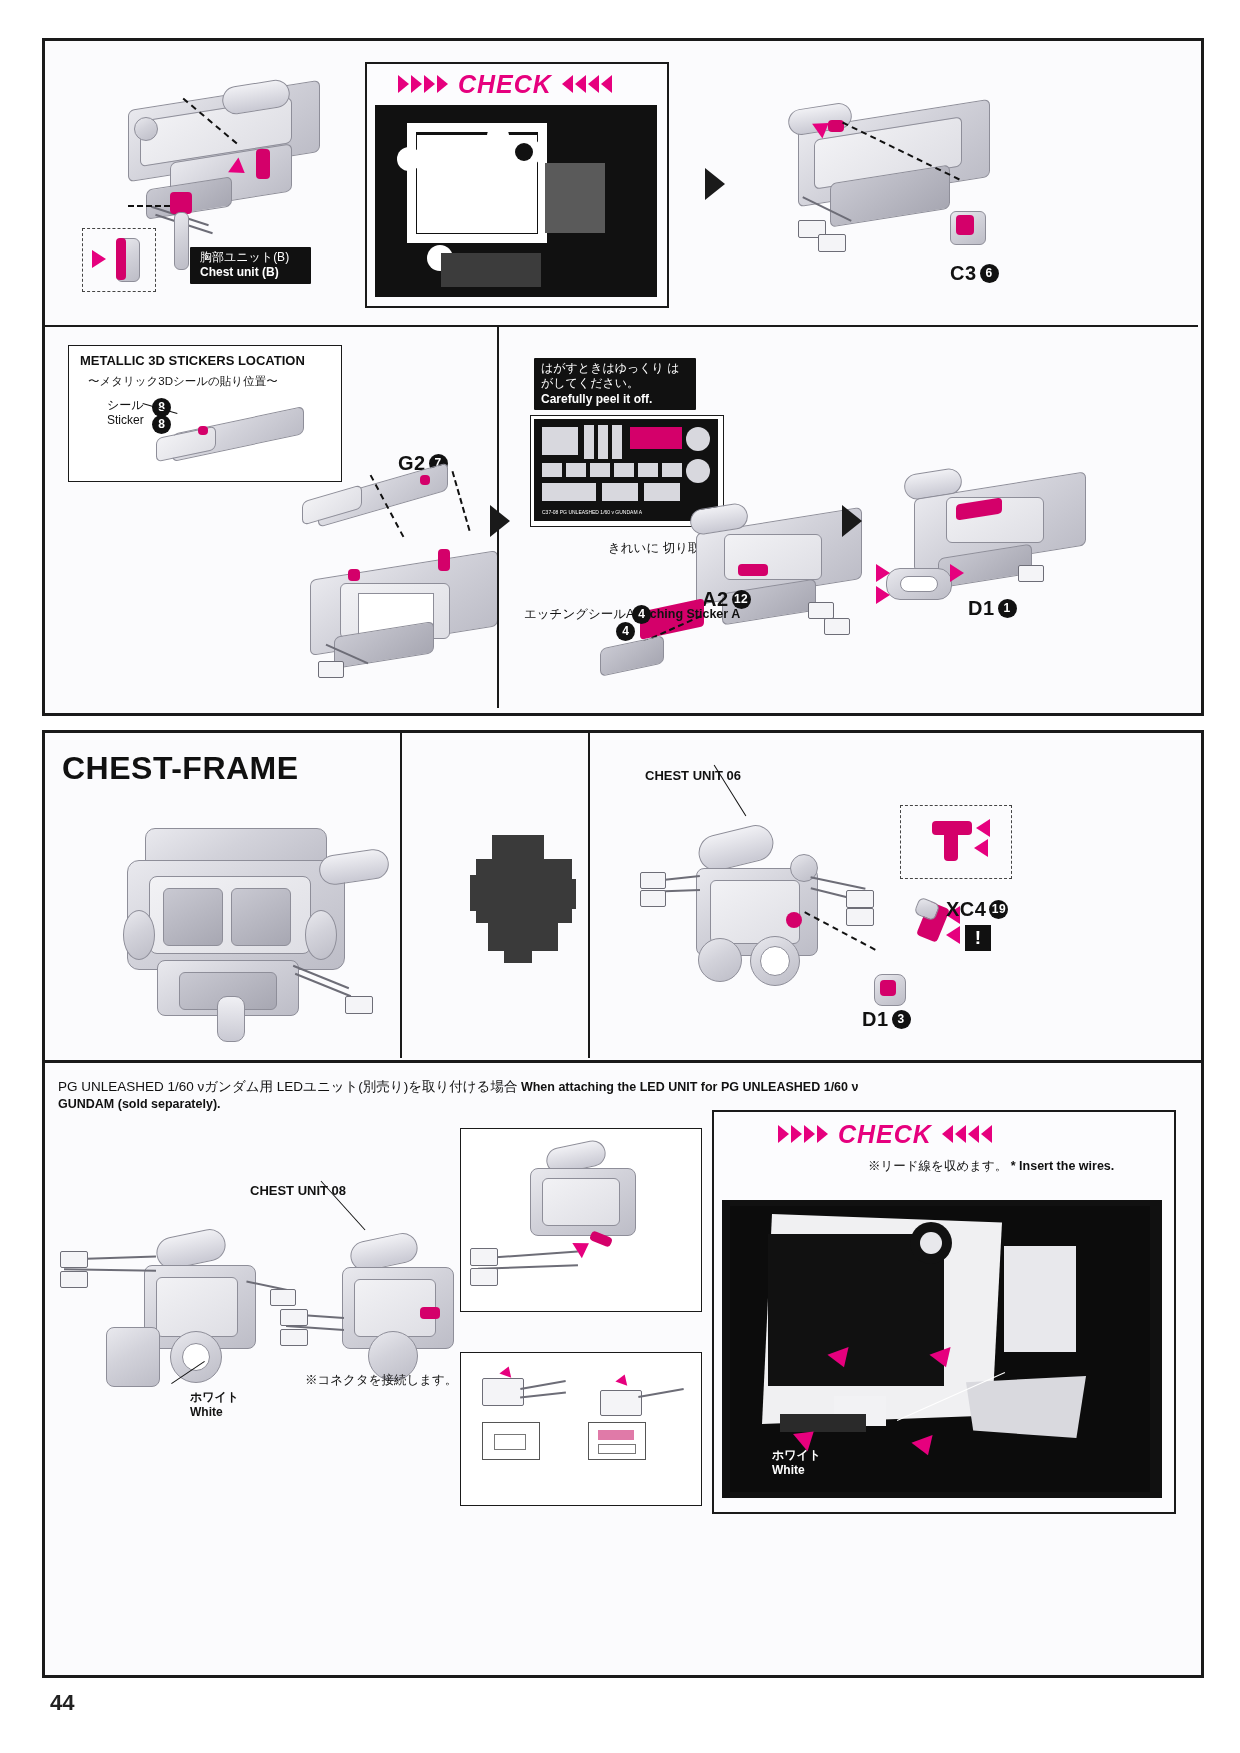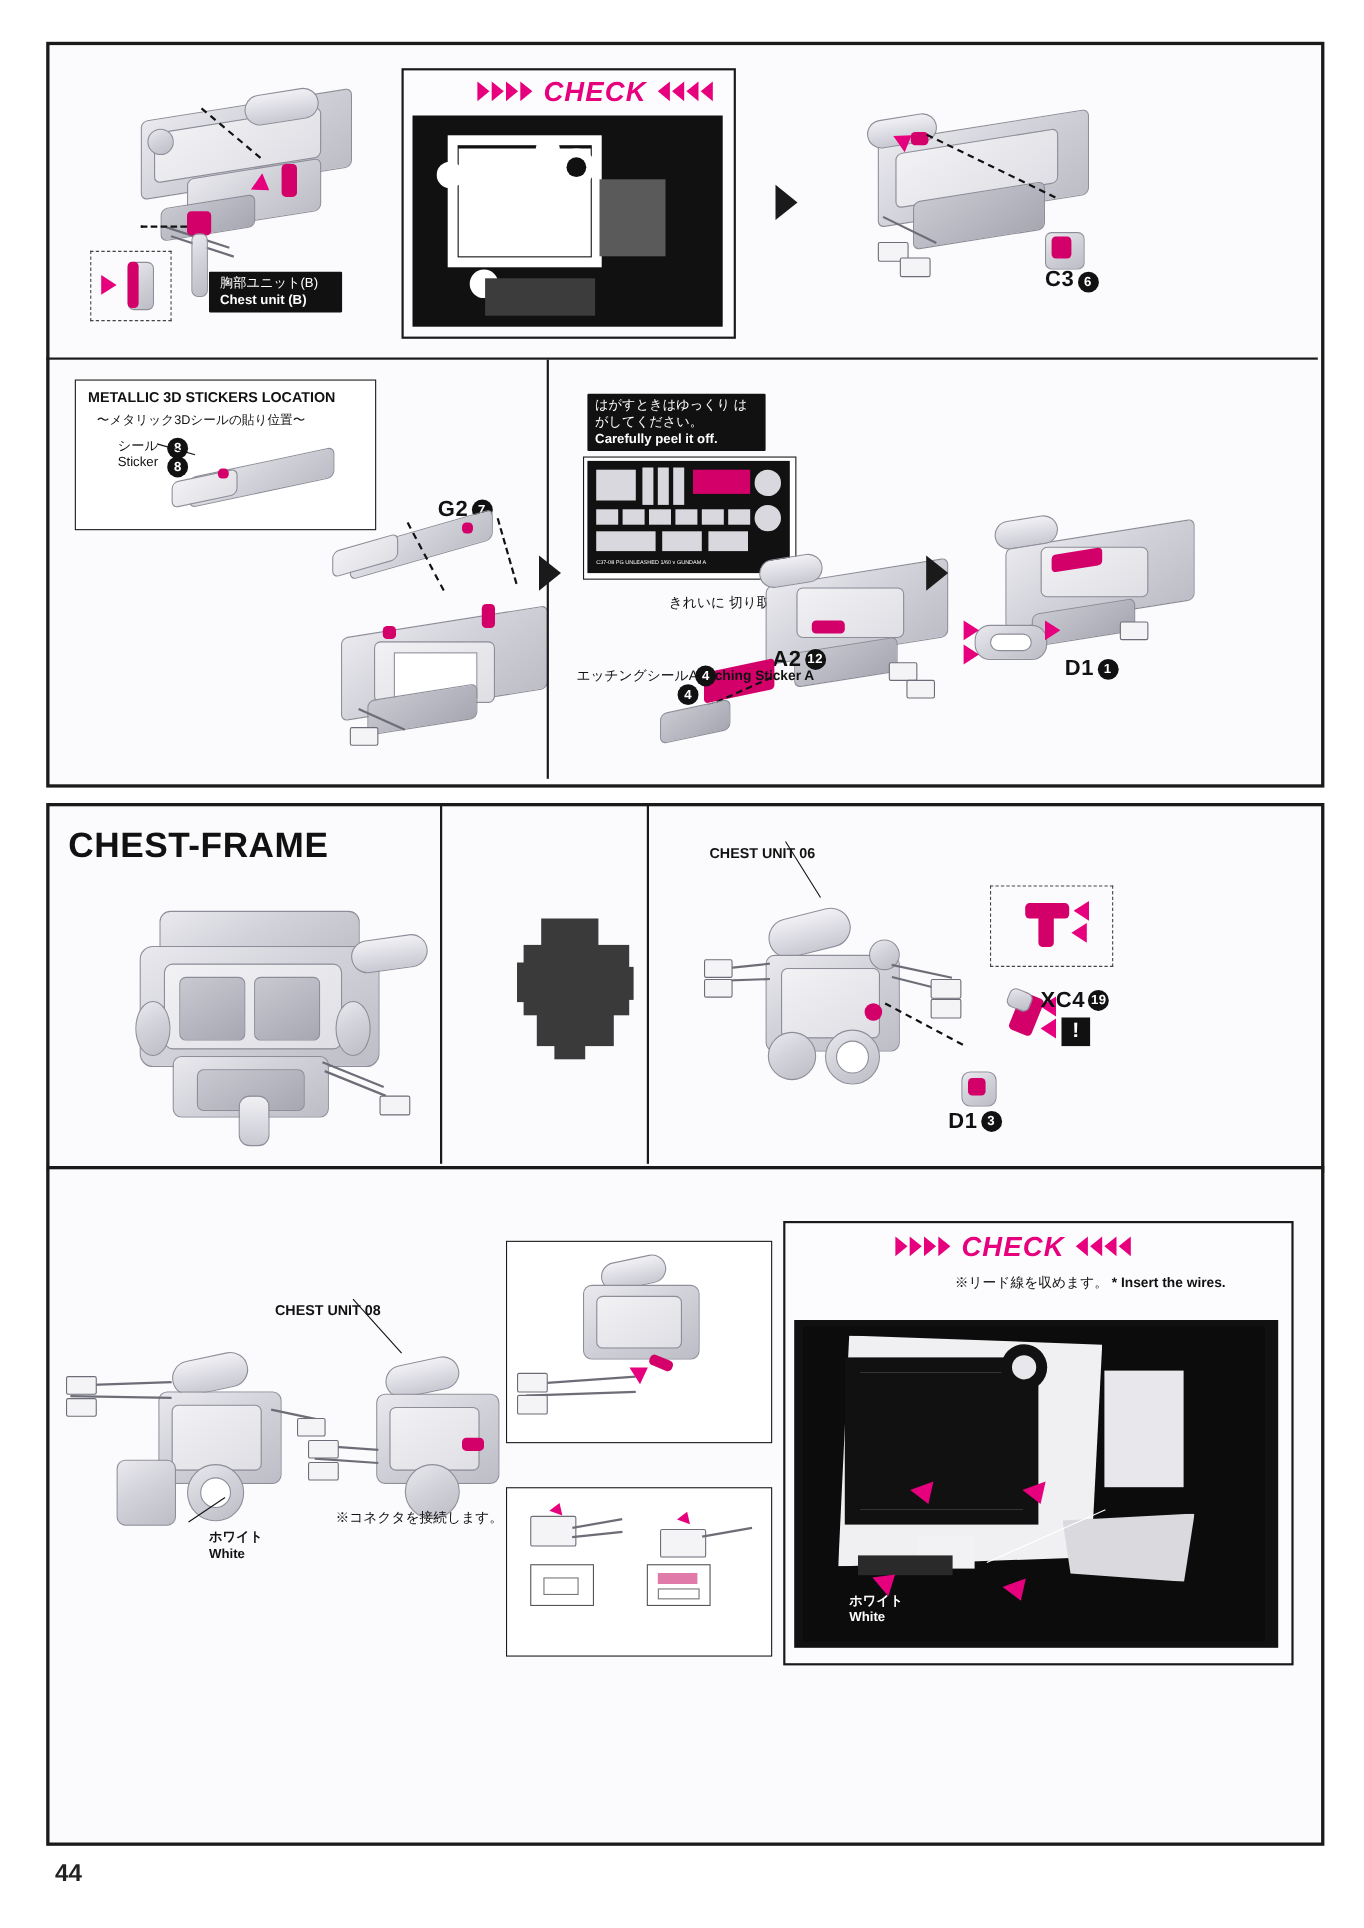--- a/index.html
+++ b/index.html
@@ -52,21 +52,20 @@
   .bangbox{
     position:absolute;width:26px;height:26px;background:#111;color:#fff;
     font-weight:bold;font-size:19px;text-align:center;line-height:26px;
   }
 
   
   .check-banner{
     position:absolute;display:flex;align-items:flex-start;gap:8px;
     color:#e6007e;font-weight:bold;font-style:italic;font-size:25px;
     letter-spacing:1px;
-    margin-left:36px;
   }
   .chev{display:inline-block;}
   .chev span{
     display:inline-block;width:0;height:0;margin-right:2px;
     border-top:9px solid transparent;border-bottom:9px solid transparent;
     border-left:11px solid #e6007e;
   }
   .chev.rev span{border-left:none;border-right:11px solid #e6007e;margin-right:0;margin-left:2px;}
 
   .section-title{
@@ -199,21 +198,21 @@
     <div class="wire" style="left:30px;top:120px;width:54px;transform:rotate(26deg);"></div>
     <div class="conn" style="left:28px;top:132px;width:26px;height:16px;"></div>
     <div class="conn" style="left:48px;top:146px;width:26px;height:16px;"></div>
   </div>
   <div class="arrow-pink" style="left:816px;top:118px;transform:rotate(-35deg);"></div>
   <div class="dash-line" style="left:836px;top:150px;width:130px;transform:rotate(26deg);"></div>
   <div class="art" style="left:946px;top:205px;width:46px;height:46px;">
     <div class="mech soft" style="left:4px;top:6px;width:34px;height:32px;"></div>
     <div class="pinkpart r" style="left:10px;top:10px;width:18px;height:20px;"></div>
   </div>
-  <div class="partcode" style="left:950px;top:243px;align-items:flex-end;">
+  <div class="partcode" style="left:950px;top:262px;">
     <span>C3</span>
     <span class="circnum">6</span>
   </div>
 
   <div class="thin-box" style="left:68px;top:345px;width:272px;height:135px;"></div>
   <div class="heading-sm" style="left:80px;top:353px;">METALLIC 3D STICKERS LOCATION</div>
   <div class="heading-xs" style="left:88px;top:374px;">〜メタリック3Dシールの貼り位置〜</div>
   <div class="lbl" style="left:107px;top:398px;">
     <span class="jp">シール</span>
     <span class="en">Sticker</span>
@@ -411,20 +410,24 @@
     <div class="arrow-pink" style="left:38px;top:26px;transform:rotate(180deg);"></div>
   </div>
   <div class="partcode" style="left:946px;top:898px;">
     <span>XC4</span>
     <span class="circnum">19</span>
   </div>
   <div class="bangbox" style="left:965px;top:925px;">!</div>
 
   <div class="frame" style="left:42px;top:1060px;width:1156px;height:612px;"></div>
 
+  <div class="note" style="left:58px;top:1078px;width:860px;">
+    <span class="jp big">PG UNLEASHED 1/60 νガンダム用 LEDユニット(別売り)を取り付ける場合</span>
+    <span class="en bold">When attaching the LED UNIT for PG UNLEASHED 1/60 ν GUNDAM (sold separately).</span>
+  </div>
 
   <div class="heading-sm" style="left:250px;top:1183px;">CHEST UNIT 08</div>
   <div class="lead-line" style="left:310px;top:1205px;width:66px;transform:rotate(48deg);"></div>
 
   <div class="art" style="left:60px;top:1215px;width:230px;height:220px;">
     <div class="tube" style="left:96px;top:18px;width:68px;height:30px;transform:rotate(-12deg);"></div>
     <div class="mech soft" style="left:84px;top:50px;width:110px;height:82px;border-radius:8px;"></div>
     <div class="mech light soft" style="left:96px;top:62px;width:80px;height:58px;"></div>
     <div class="mech round" style="left:110px;top:116px;width:50px;height:50px;"></div>
     <div style="position:absolute;left:122px;top:128px;width:26px;height:26px;border-radius:50%;background:#fff;border:1.3px solid #8e8e99;"></div>

